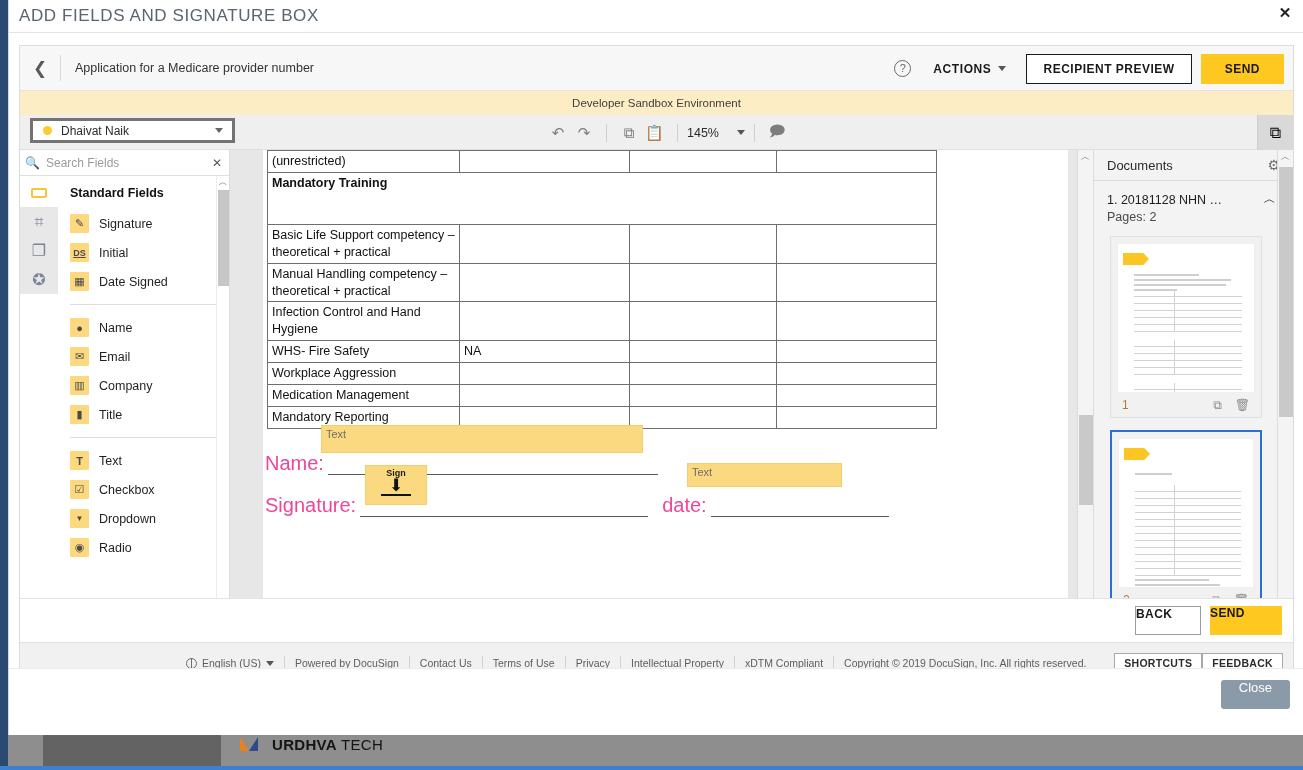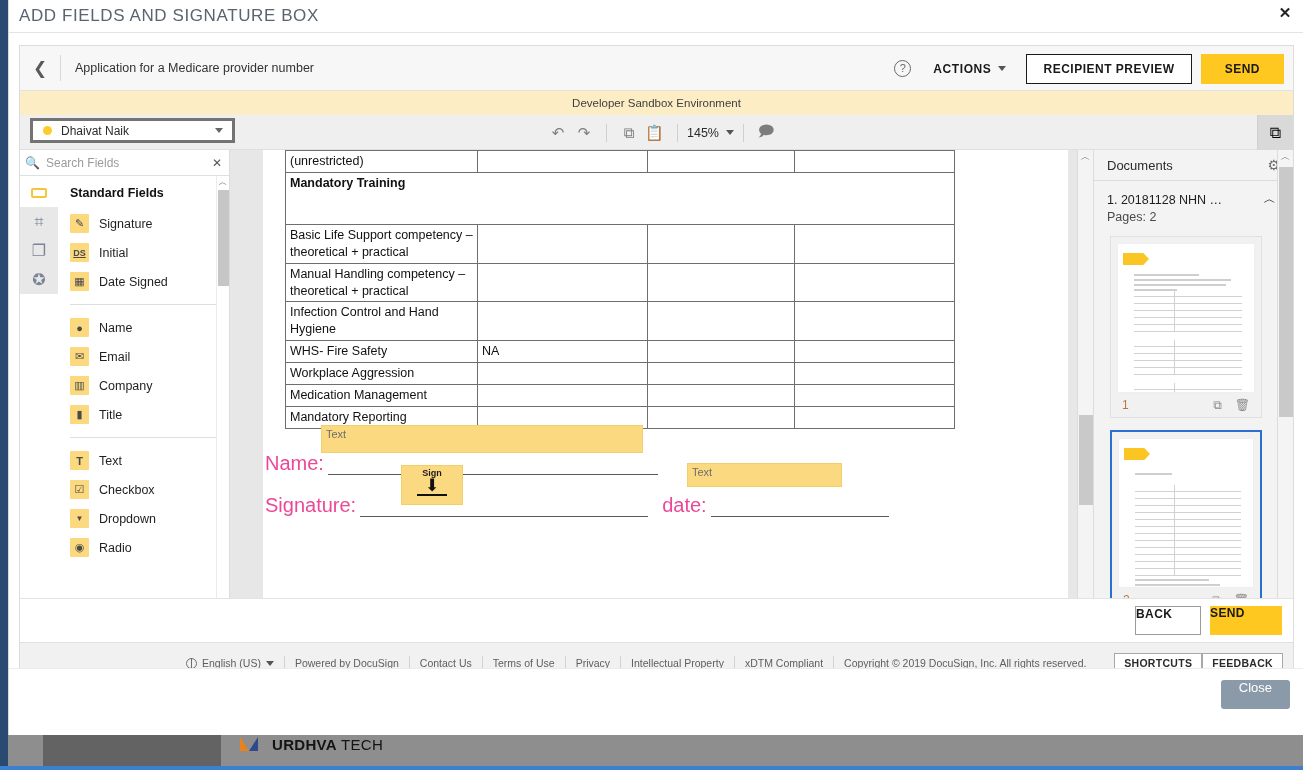--- a/index.html
+++ b/index.html
@@ -107,21 +107,21 @@
     display: flex; align-items: center; cursor: pointer;
   }
   #recipient-select .dot { width: 9px; height: 9px; border-radius: 50%; background: #fccb2e; margin-left: 10px; }
   #recipient-select .nm { margin-left: 9px; font-size: 12px; color: #2b2b2b; }
   #recipient-select .cv { position: absolute; right: 9px; width: 0; height: 0;
     border-left: 4px solid transparent; border-right: 4px solid transparent; border-top: 5px solid #666; }
   #tool-center { position: absolute; left: 525px; top: 0; height: 35px; display: flex; align-items: center; }
   .tbtn { width: 26px; height: 26px; display: flex; align-items: center; justify-content: center;
           color: #7d7d7d; font-size: 15px; cursor: pointer; }
   .tsep { width: 1px; height: 18px; background: #cfcfcf; margin: 0 9px; }
-  #zoom-ctl { display: flex; align-items: center; gap: 7px; font-size: 12.5px; color: #2b2b2b; cursor: pointer; }
+  #zoom-ctl { display: flex; align-items: center; gap: 18px; font-size: 12.5px; color: #2b2b2b; cursor: pointer; }
   #copies-btn {
     position: absolute; right: 0; top: 0; width: 36px; height: 35px;
     background: #d9d9d9; border-left: 1px solid #cfcfcf;
     display: flex; align-items: center; justify-content: center; cursor: pointer;
   }
 
   
   #body-split { display: flex; height: 535px; }
 
   
@@ -161,21 +161,21 @@
   #canvas-vthumb { position: absolute; top: 265px; left: 1px; width: 14px; height: 90px; background: #c9c9c9; cursor: pointer; }
   #canvas-hscroll { position: absolute; left: 0; bottom: 0; width: 100%; height: 16px; background: #f4f4f4;
                     border-top: 1px solid #dcdcdc; }
   #canvas-hscroll .arr { position: absolute; top: 0; width: 14px; height: 16px; text-align: center;
                          font-size: 10px; color: #5b5b5b; line-height: 15px; cursor: pointer; }
   #canvas-hthumb { position: absolute; left: 15px; top: 1px; right: 31px; height: 13px; background: #c9c9c9; cursor: pointer; }
   #pagearea { position: absolute; left: 33px; top: 0; width: 805px; height: 519px; background: #fff; overflow: hidden; }
   #doc-content { position: absolute; left: 0; top: 0; width: 805px; }
 
   
-  table.doc { border-collapse: collapse; width: 670px; margin-left: 22px; }
+  table.doc { border-collapse: collapse; width: 670px; margin-left: 4px; }
   table.doc td {
     border: 1px solid #6e6e6e; font-size: 12.5px; color: #111;
     padding: 2px 4px; vertical-align: top; line-height: 1.35;
   }
   td.c1 { width: 192px; }
   td.c2 { width: 170px; }
   td.c3 { width: 147px; }
   td.c4 { width: 160px; }
   td.spanhead { font-weight: bold; height: 52px; vertical-align: bottom; padding-bottom: 3px; }
   .twolines { height: 33px; }
@@ -486,21 +486,21 @@
                 <span class="sigline" style="width:330px;margin-left:4px;"></span>
                 <div class="tagbox" style="left:56px;top:-16px;width:322px;height:28px;">
                   <span>Text</span>
                 </div>
               </div>
               <div class="sigrow" style="margin-top:8px;">
                 <span class="siglabel">Signature:</span>
                 <span class="sigline" style="width:288px;margin-left:4px;"></span>
                 <span class="siglabel" style="margin-left:14px;">date:</span>
                 <span class="sigline" style="width:178px;margin-left:4px;"></span>
-                <div class="signtag" style="left:100px;top:-18px;margin-left:36px;">
+                <div class="signtag" style="left:100px;top:-18px;">
                   <span class="st-label">Sign</span>
                   <span class="st-arrow">⬇</span>
                   <span class="st-bar"></span>
                 </div>
                 <div class="tagbox" style="left:422px;top:-20px;width:155px;height:24px;">
                   <span>Text</span>
                 </div>
               </div>
             </div>
           </div>

